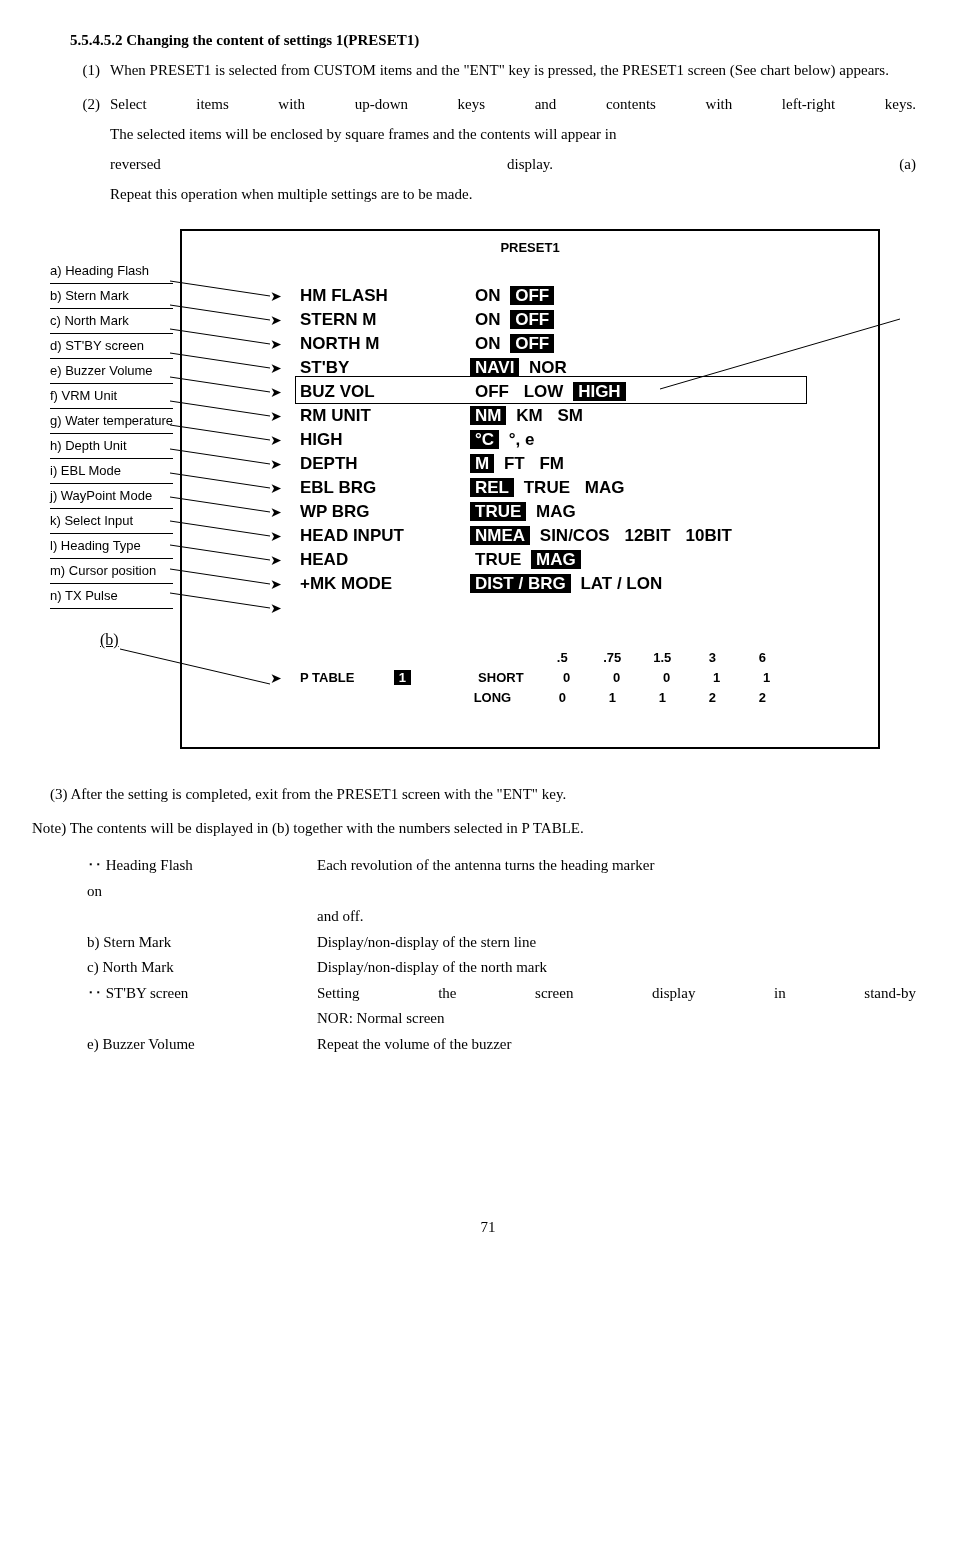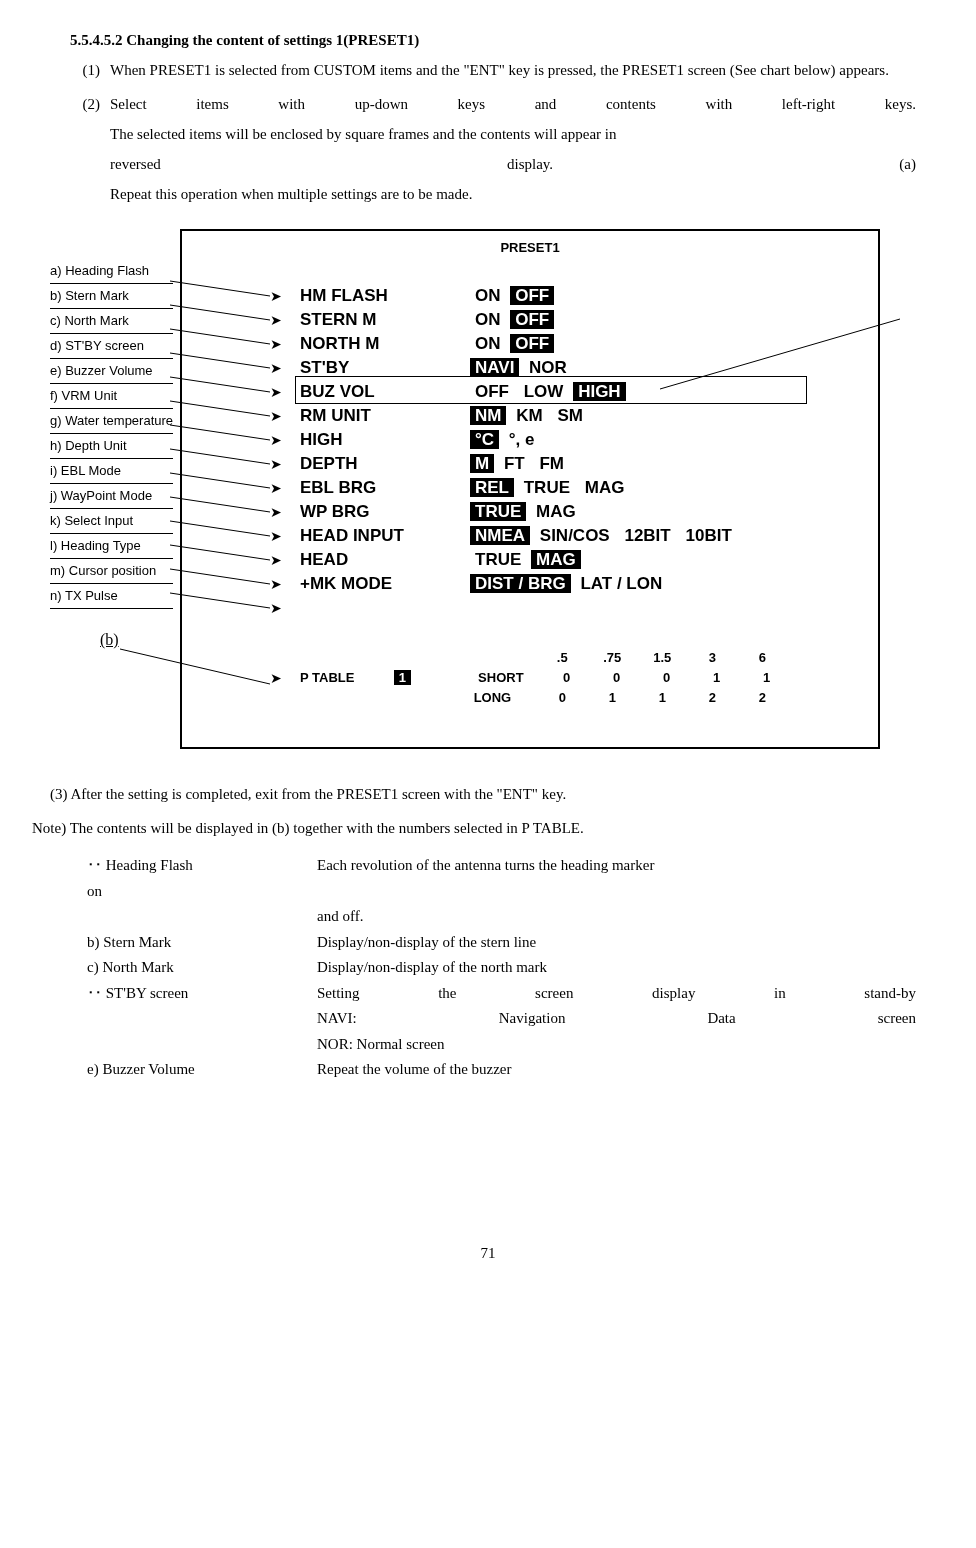--- a/index.html
+++ b/index.html
@@ -325,24 +325,20 @@
     <div class="desc-row">
       <div class="desc-key">c) North Mark</div>
       <div class="desc-val">Display/non-display of the north mark</div>
     </div>
     <div class="desc-row">
       <div class="desc-key">･･ ST'BY screen</div>
       <div class="desc-val-wide">Setting the screen display in stand-by</div>
     </div>
     <div class="desc-row">
       <div class="desc-key"></div>
-      <div class="desc-val-wide">NAVI: Navigation Data screen</div>
-    </div>
-    <div class="desc-row">
-      <div class="desc-key"></div>
       <div class="desc-val">NOR: Normal screen</div>
     </div>
     <div class="desc-row">
       <div class="desc-key">e) Buzzer Volume</div>
       <div class="desc-val">Repeat the volume of the buzzer</div>
     </div>
   </div>
 
 <div class="page-num">71</div>
 

